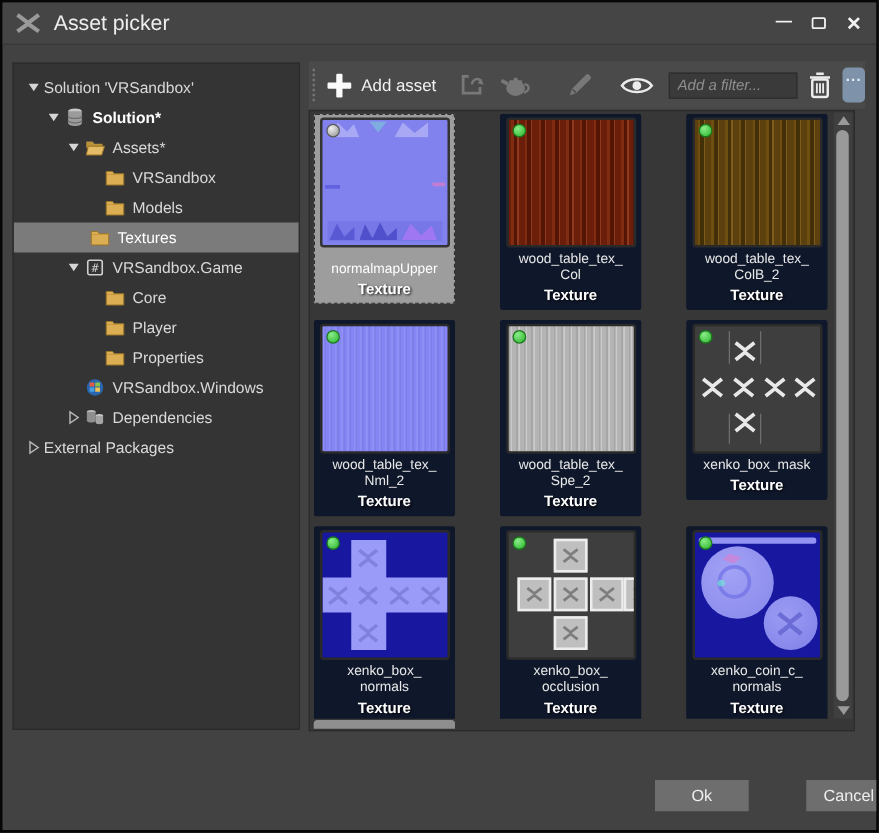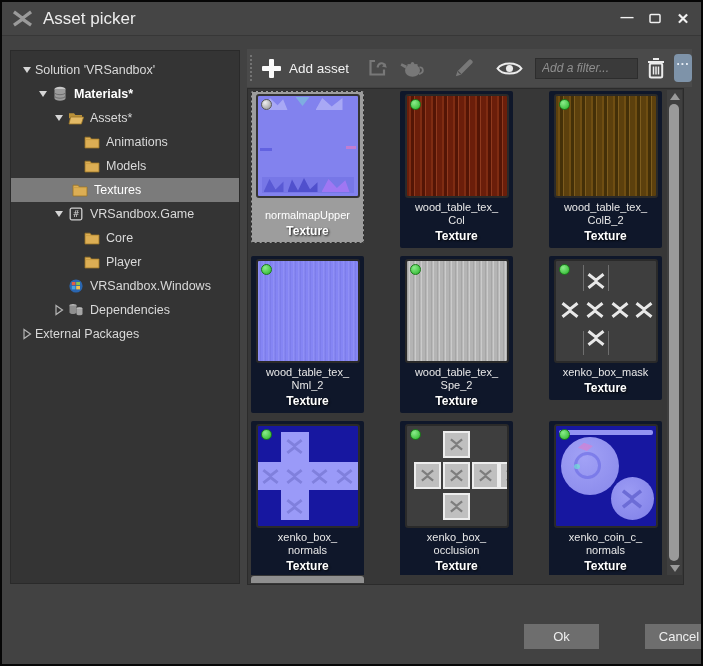--- a/index.html
+++ b/index.html
@@ -122,21 +122,21 @@
     <span class="expander">
           <span class="exp-open"></span>
         </span>
     <span class="tree-icon">
           <svg width="14" height="16" viewBox="0 0 14 16">
     <ellipse cx="7" cy="3" rx="5.5" ry="2.2" fill="#c8c8c8"></ellipse>
     <path d="M1.5 3 v9.5 c0 1.2 2.5 2.2 5.5 2.2 s5.5 -1 5.5 -2.2 V3" fill="#9b9b9b"></path>
     <path d="M1.5 6.5 c0 1.2 2.5 2.2 5.5 2.2 s5.5 -1 5.5 -2.2 M1.5 10 c0 1.2 2.5 2.2 5.5 2.2 s5.5 -1 5.5 -2.2" stroke="#6e6e6e" fill="none"></path>
   </svg>
         </span>
-    <span class="tree-label bold">Materials*</span>
+    <span class="tree-label bold">Solution*</span>
   </div>
       <div class="tree-row" style="padding-left: 40px;">
     <span class="expander">
           <span class="exp-open"></span>
         </span>
     <span class="tree-icon">
           <svg width="16" height="14" viewBox="0 0 16 14">
     <path d="M1 2.2 h5 l1.4 1.8 H14 v3.2 H1 z" fill="#b9913a"></path>
     <path d="M2.6 6 h13 l-2.2 7 H1 z" fill="#e3ba66" stroke="#9a7526" stroke-width="0.8"></path>
   </svg>
@@ -144,21 +144,21 @@
     <span class="tree-label">Assets*</span>
   </div>
       <div class="tree-row" style="padding-left: 56px;">
     <span class="expander"></span>
     <span class="tree-icon">
           <svg width="16" height="14" viewBox="0 0 16 14">
     <path d="M1 2.2 h5 l1.4 1.8 H15 v9 H1 z" fill="#dcae54" stroke="#9a7526" stroke-width="0.8"></path>
     <path d="M1.6 4.6 h13" stroke="#c89a40" stroke-width="0.8"></path>
   </svg>
         </span>
-    <span class="tree-label">Animations</span>
+    <span class="tree-label">VRSandbox</span>
   </div>
       <div class="tree-row" style="padding-left: 56px;">
     <span class="expander"></span>
     <span class="tree-icon">
           <svg width="16" height="14" viewBox="0 0 16 14">
     <path d="M1 2.2 h5 l1.4 1.8 H15 v9 H1 z" fill="#dcae54" stroke="#9a7526" stroke-width="0.8"></path>
     <path d="M1.6 4.6 h13" stroke="#c89a40" stroke-width="0.8"></path>
   </svg>
         </span>
     <span class="tree-label">Models</span>
@@ -197,20 +197,30 @@
   </div>
       <div class="tree-row" style="padding-left: 56px;">
     <span class="expander"></span>
     <span class="tree-icon">
           <svg width="16" height="14" viewBox="0 0 16 14">
     <path d="M1 2.2 h5 l1.4 1.8 H15 v9 H1 z" fill="#dcae54" stroke="#9a7526" stroke-width="0.8"></path>
     <path d="M1.6 4.6 h13" stroke="#c89a40" stroke-width="0.8"></path>
   </svg>
         </span>
     <span class="tree-label">Player</span>
+  </div>
+      <div class="tree-row" style="padding-left: 56px;">
+    <span class="expander"></span>
+    <span class="tree-icon">
+          <svg width="16" height="14" viewBox="0 0 16 14">
+    <path d="M1 2.2 h5 l1.4 1.8 H15 v9 H1 z" fill="#dcae54" stroke="#9a7526" stroke-width="0.8"></path>
+    <path d="M1.6 4.6 h13" stroke="#c89a40" stroke-width="0.8"></path>
+  </svg>
+        </span>
+    <span class="tree-label">Properties</span>
   </div>
       <div class="tree-row" style="padding-left: 40px;">
     <span class="expander"></span>
     <span class="tree-icon">
           <svg width="14" height="14" viewBox="0 0 14 14">
     <circle cx="7" cy="7" r="6.6" fill="#2a66b0"></circle>
     <rect x="2.8" y="3" width="3.6" height="3.2" fill="#e45b44"></rect>
     <rect x="7.2" y="3" width="3.8" height="3.2" fill="#8bc34a"></rect>
     <rect x="2.8" y="7" width="3.6" height="3.4" fill="#4aa3e0"></rect>
     <rect x="7.2" y="7" width="3.8" height="3.4" fill="#f2c14e"></rect>

